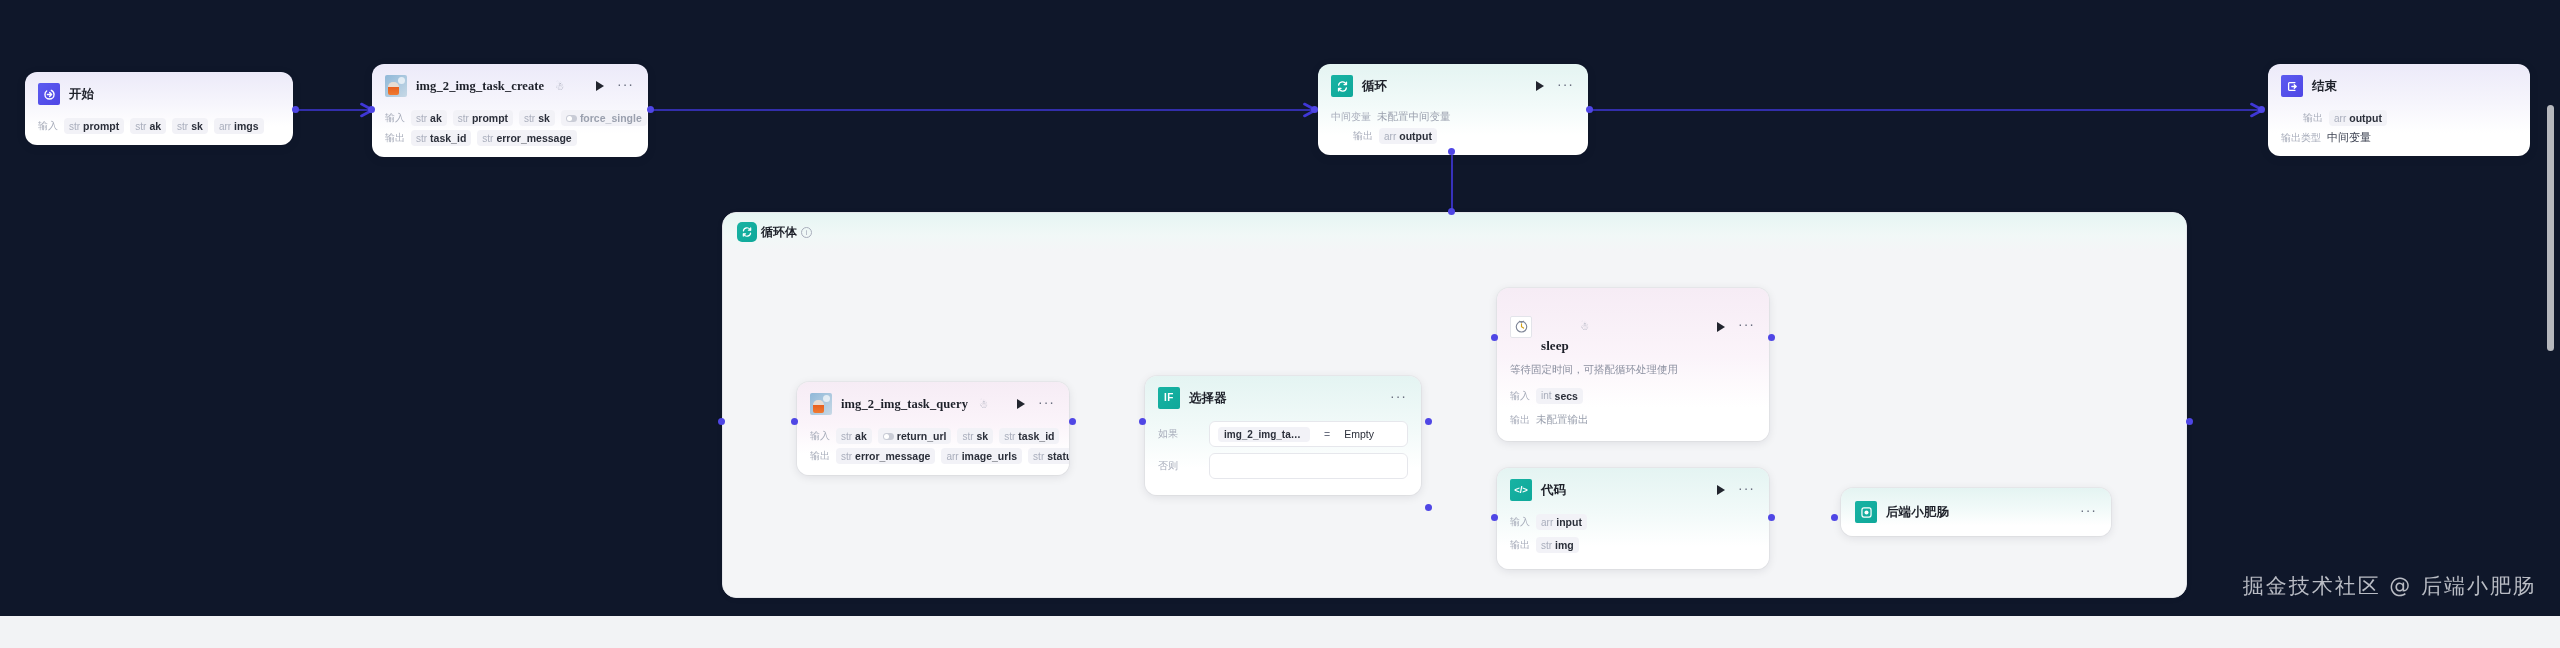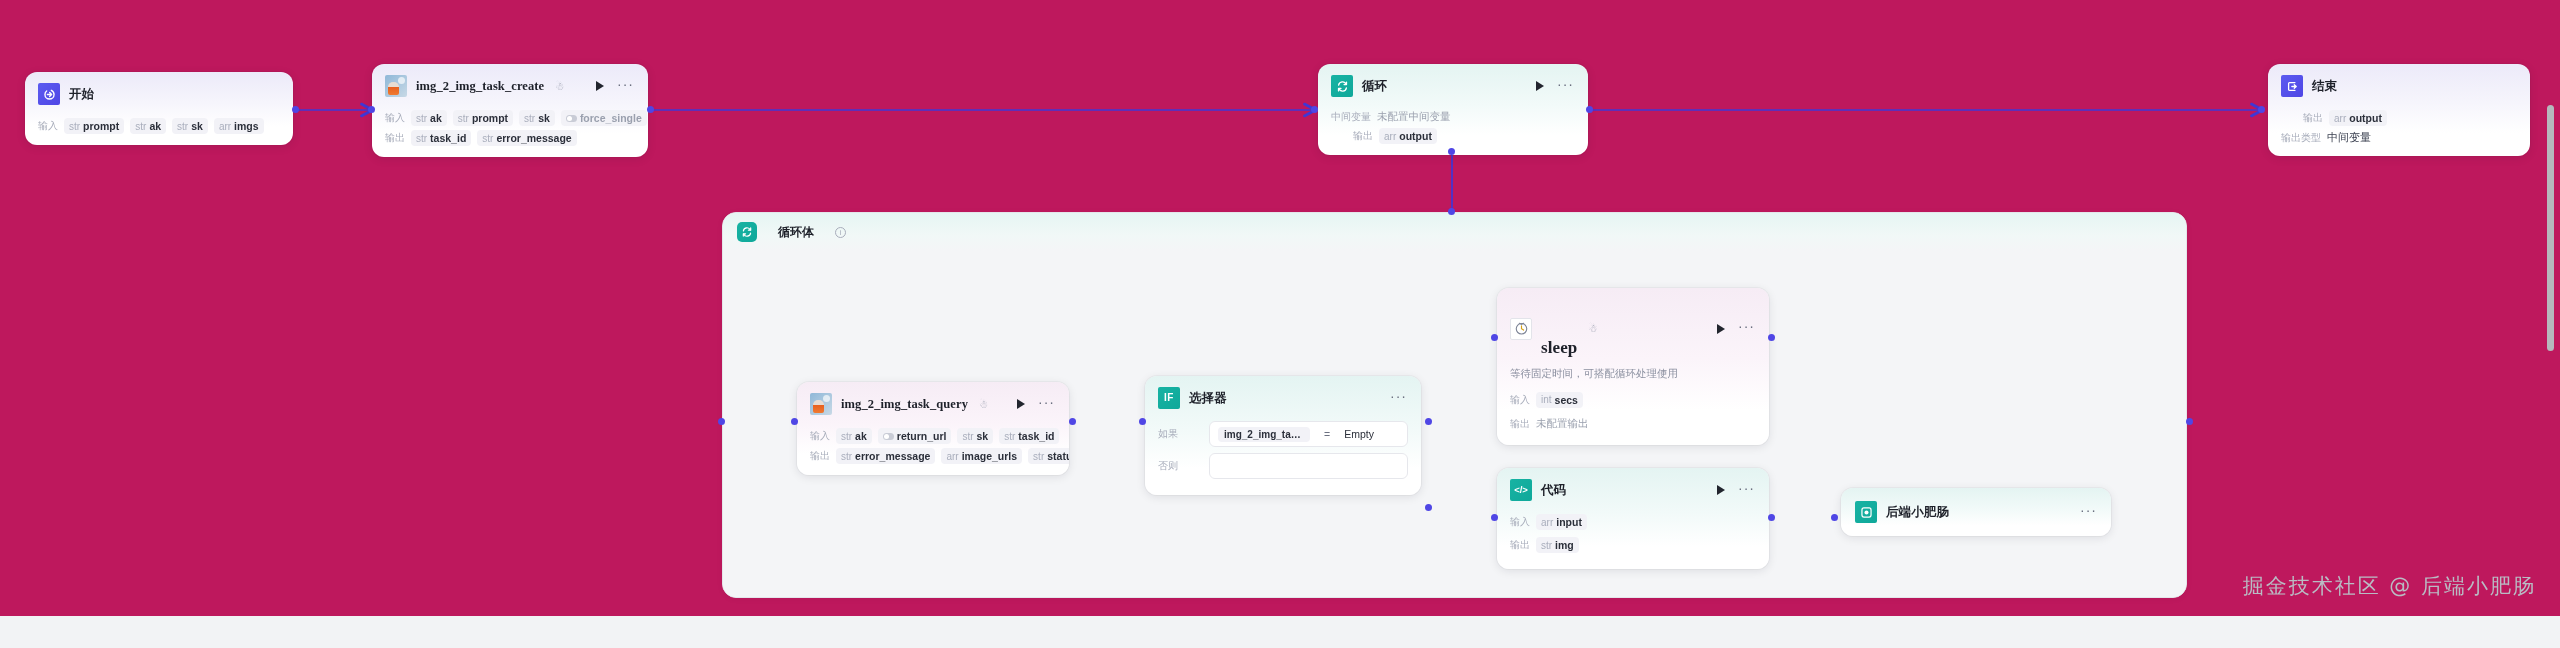--- a/index.html
+++ b/index.html
@@ -5,21 +5,21 @@
   * { box-sizing: border-box; margin: 0; padding: 0; }
   html, body {
     width: 2560px; height: 648px;
     font-family: "Liberation Sans", "DejaVu Sans", sans-serif;
     background: #f2f3f5;
     overflow: hidden;
   }
   #canvas {
     position: relative;
     width: 2560px; height: 616px;
-    background: #be185d;
+    background: #0f172a;
   }
 
   
   #edges { position: absolute; inset: 0; width: 2560px; height: 648px; pointer-events: none; }
 
   
   .node {
     position: absolute;
     background: #ffffff;
     border-radius: 12px;
@@ -87,21 +87,21 @@
   
   #loopbody {
     position: absolute;
     border-radius: 14px;
     background: #f4f5f7;
     border: 1px solid #e4e6ea;
     box-shadow: 0 1px 6px rgba(20,24,40,.05);
     overflow: hidden;
   }
   #loopbody .lb-head {
-    display: flex; align-items: center; gap: 21px;
+    display: flex; align-items: center; gap: 4px;
     padding: 9px 14px;
     background: linear-gradient(180deg,#e6f5f3 0%,#f1f8f7 60%,#f4f5f7 100%);
   }
   #loopbody .lb-title { font-size: 12px; font-weight: 700; color: #1d2029; }
   #loopbody .lb-info {
     width: 11px; height: 11px; border-radius: 50%;
     border: 1px solid #a8adbb; color: #a8adbb;
     font-size: 8px; line-height: 9px; text-align: center;
   }
   #loopbody .lb-canvas { position: absolute; inset: 38px 0 0 0; background: #f4f5f7; }
@@ -419,21 +419,21 @@
 
   <div class="node tint-pink" style="left:1497px; top:288px; width:272px;">
     <div class="nhead">
       <div class="nicon ic-white">
         <svg width="15" height="15" viewBox="0 0 16 16" fill="none">
           <circle cx="8" cy="8.3" r="5.6" stroke="#7d8496" stroke-width="1.2"></circle>
           <path d="M8 5.2 V8.3 L10.2 9.7" stroke="#d4a017" stroke-width="1.2" stroke-linecap="round"></path>
           <path d="M5.6 2.4 L8 3.6 L10.4 2.4" stroke="#7d8496" stroke-width="1.2" stroke-linecap="round"></path>
         </svg>
       </div>
-      <span class="ntitle mono" style="font-size:17px;margin-top:39px;">sleep</span>
+      <span class="ntitle mono" style="font-size:13px;margin-top:39px;">sleep</span>
       <span class="nsub-ic">☃</span>
       <span class="nspacer"></span>
       <span class="play"></span>
       <span class="dots">···</span>
     </div>
     <div class="nbody" style="padding-bottom:14px;">
       <div class="ndesc">等待固定时间，可搭配循环处理使用</div>
       <div class="nrow">
         <span class="nrow-label">输入</span>
         <span class="chip">

